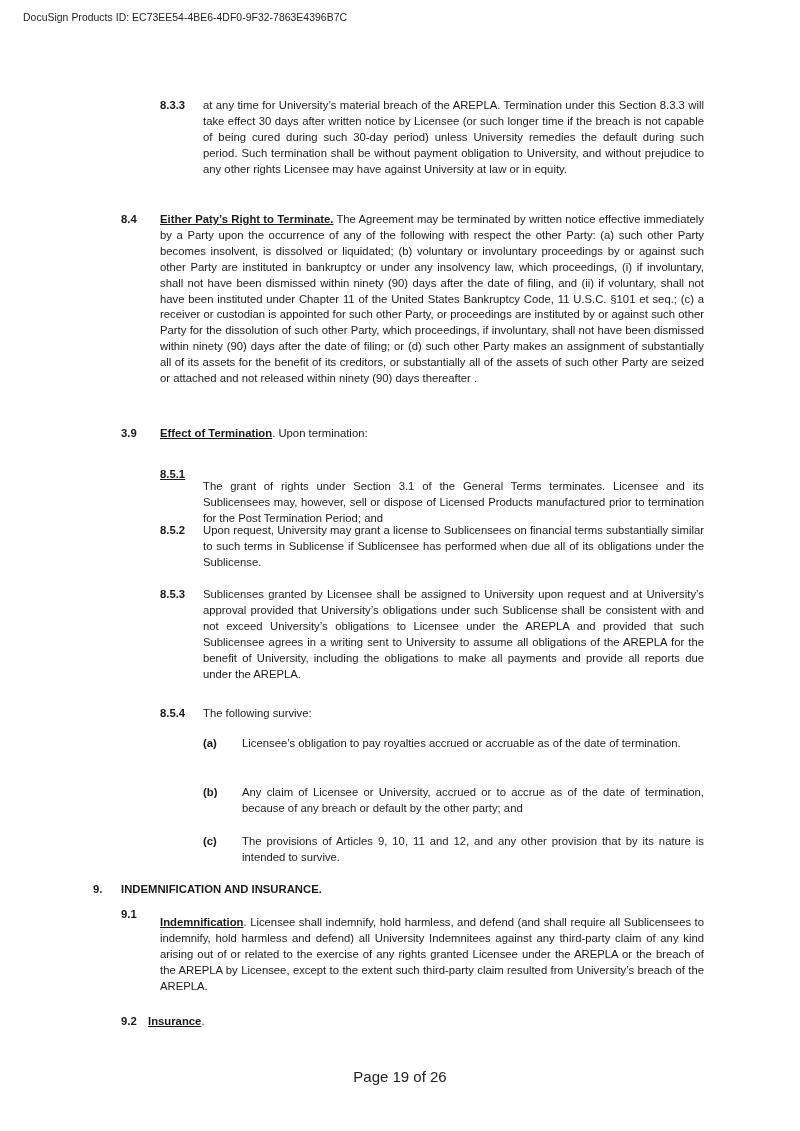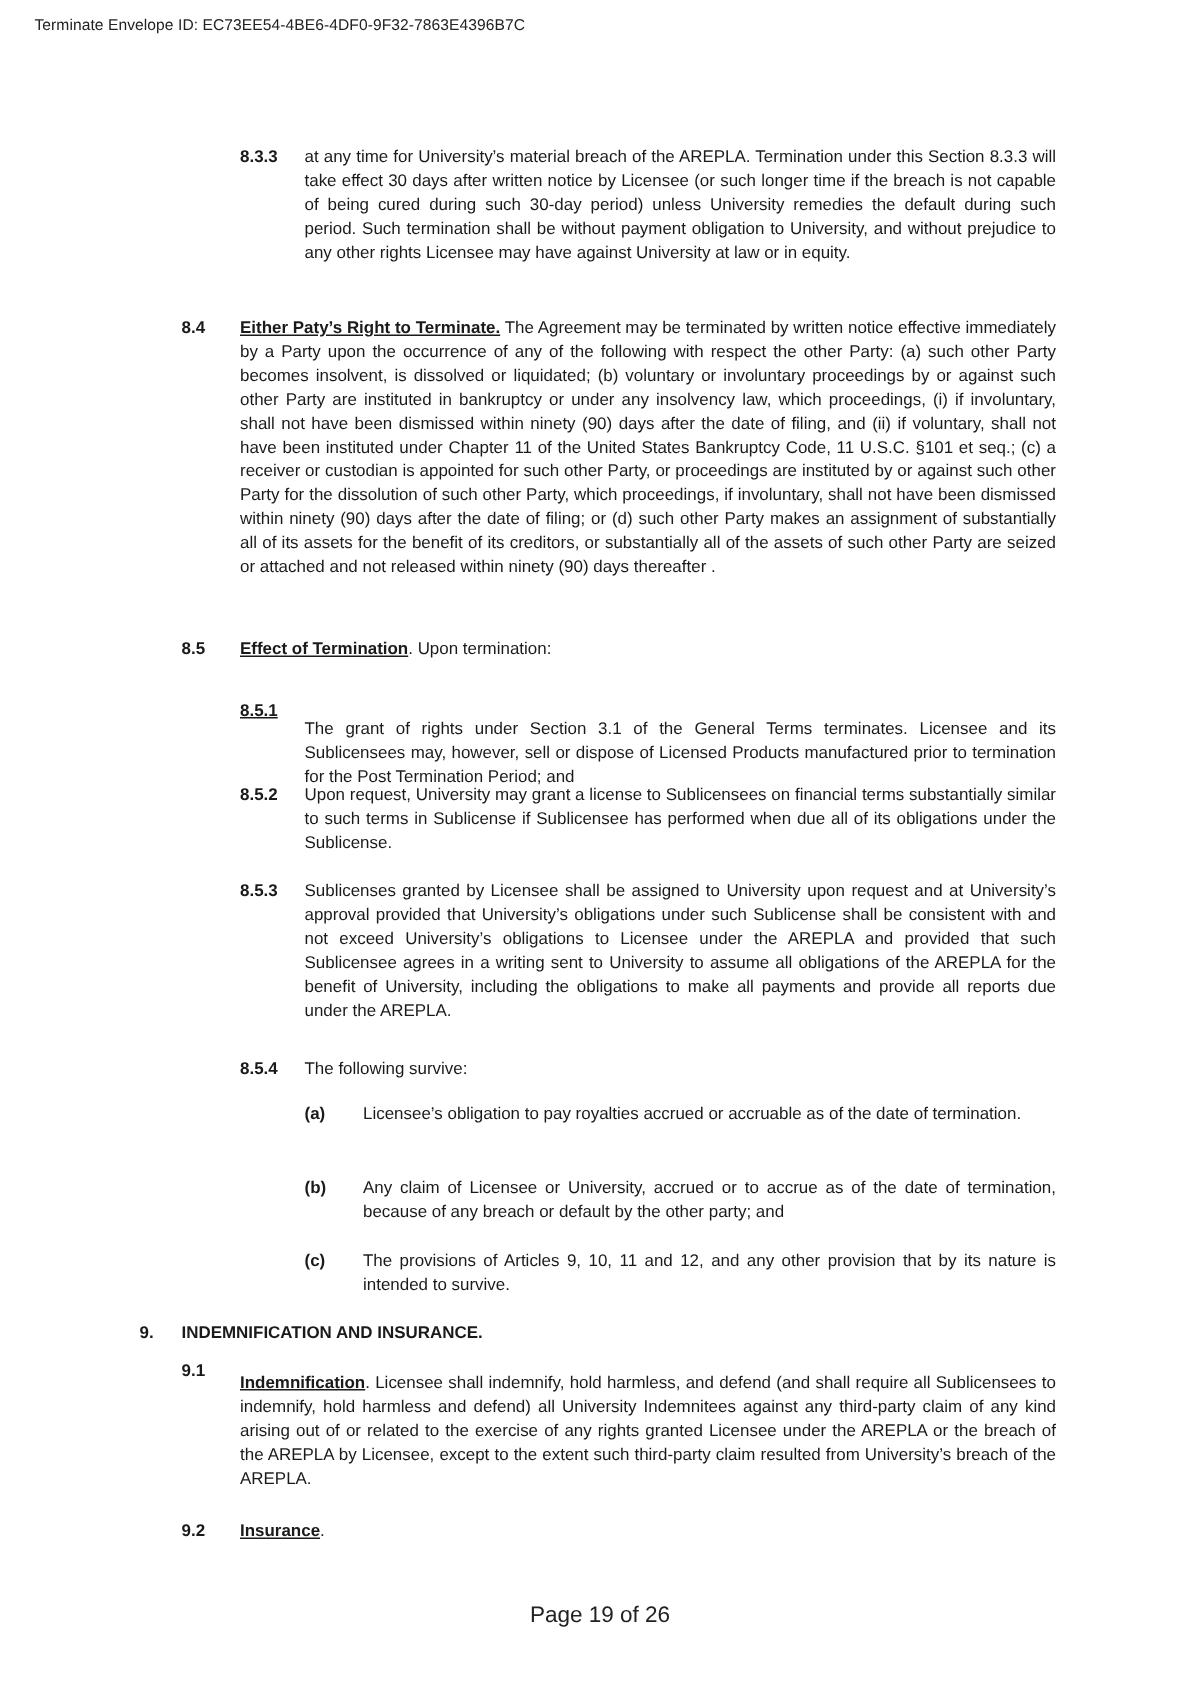--- a/index.html
+++ b/index.html
@@ -8,38 +8,38 @@
     .doc { font-family: "Liberation Sans", sans-serif; font-size: 11.3px; line-height: 15.9px; color: #1a1a1a; }
     .num { position: absolute; font-weight: bold; }
     .body-text { position: absolute; text-align: justify; text-align-last: left; }
     .body-text .lead { font-weight: bold; text-decoration: underline; }
     .heading { position: absolute; font-weight: bold; }
     .footer { position: absolute; left: 0; width: 800px; top: 1068px; text-align: center; font-family: "Liberation Sans", sans-serif; font-size: 15px; color: #222; }
   </style>
 </head>
 <body>
 
-<div class="envelope">Terminate Envelope ID: EC73EE54-4BE6-4DF0-9F32-7863E4396B7C</div>
+<div class="envelope">DocuSign Products ID: EC73EE54-4BE6-4DF0-9F32-7863E4396B7C</div>
 
 <div class="doc">
 
   <div>
     <span class="num" style="left:160px; top:98px;">8.3.3</span>
     <div class="body-text" style="left:203px; top:98px; width:501px;">at any time for University’s material breach of the AREPLA. Termination under this Section 8.3.3 will take effect 30 days after written notice by Licensee (or such longer time if the breach is not capable of being cured during such 30-day period) unless University remedies the default during such period. Such termination shall be without payment obligation to University, and without prejudice to any other rights Licensee may have against University at law or in equity.</div>
   </div>
 
   <div>
     <span class="num" style="left:121px; top:212px;">8.4</span>
     <div class="body-text" style="left:160px; top:212px; width:544px;">
       <span class="lead">Either Paty’s Right to Terminate.</span><span> The Agreement may be terminated by written notice effective immediately  by a Party upon the occurrence of any of the following with respect the other Party: (a) such other Party becomes insolvent, is dissolved or liquidated; (b) voluntary or involuntary proceedings by or against such other Party are instituted in bankruptcy or under any insolvency law, which proceedings, (i) if involuntary, shall not have been dismissed within ninety (90) days after the date of filing, and (ii) if voluntary, shall not have been instituted under Chapter 11 of the United States Bankruptcy Code, 11 U.S.C. §101 et seq.; (c) a receiver or custodian is appointed for such other Party, or proceedings are instituted by or against such other Party for the dissolution of such other Party, which proceedings, if involuntary, shall not have been dismissed within ninety (90) days after the date of filing; or (d) such other Party makes an assignment of substantially all of its assets for the benefit of its creditors, or substantially all of the assets of such other Party are seized or attached and not released within ninety (90) days thereafter .</span>
     </div>
   </div>
 
   <div>
-    <span class="num" style="left:121px; top:426px;">8.5</span>
+    <span class="num" style="left:121px; top:426px;">3.9</span>
     <div class="body-text" style="left:160px; top:426px; width:544px;">
       <span class="lead">Effect of Termination</span><span>.  Upon termination:</span>
     </div>
   </div>
 
   <div>
     <span class="num" style="left:160px; top:467px;text-decoration:underline;">8.5.1</span>
     <div class="body-text" style="left:203px; top:467px; width:501px;margin-top:12px;">The grant of rights under Section 3.1 of the General Terms terminates.  Licensee and its Sublicensees may, however, sell or dispose of Licensed Products manufactured prior to termination for the Post Termination Period; and</div>
   </div>
 
@@ -80,20 +80,20 @@
 
   <div>
     <span class="num" style="left:121px; top:907px;">9.1</span>
     <div class="body-text" style="left:160px; top:915px; width:544px;">
       <span class="lead">Indemnification</span><span>. Licensee shall indemnify, hold harmless, and defend (and shall require all Sublicensees to indemnify, hold harmless and defend) all University Indemnitees against any third-party claim of any kind arising out of or related to the exercise of any rights granted Licensee under the AREPLA or the breach of the AREPLA by Licensee, except to the extent such third-party claim resulted from University’s breach of the AREPLA.</span>
     </div>
   </div>
 
   <div>
     <span class="num" style="left:121px; top:1014px;">9.2</span>
-    <div class="body-text" style="left:160px; top:1014px; width:544px;">
+    <div class="body-text" style="left:148px; top:1014px; width:544px;">
       <span class="lead">Insurance</span><span>.</span>
     </div>
   </div>
 
 </div>
 
 <div class="footer">Page 19 of 26</div>
 
 </body></html>

